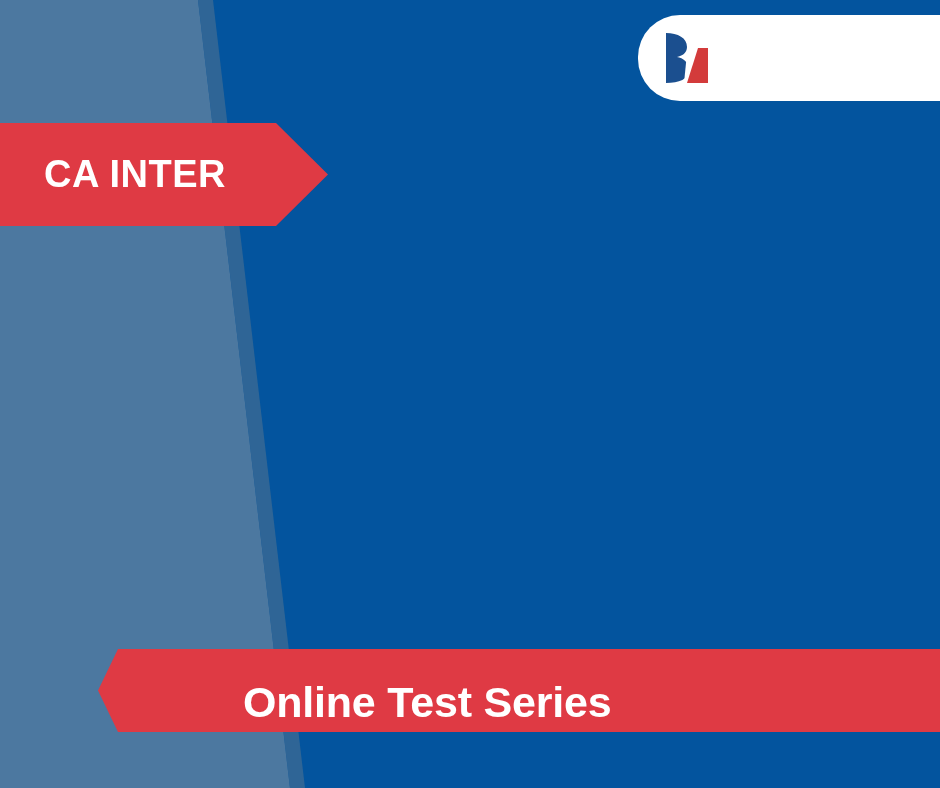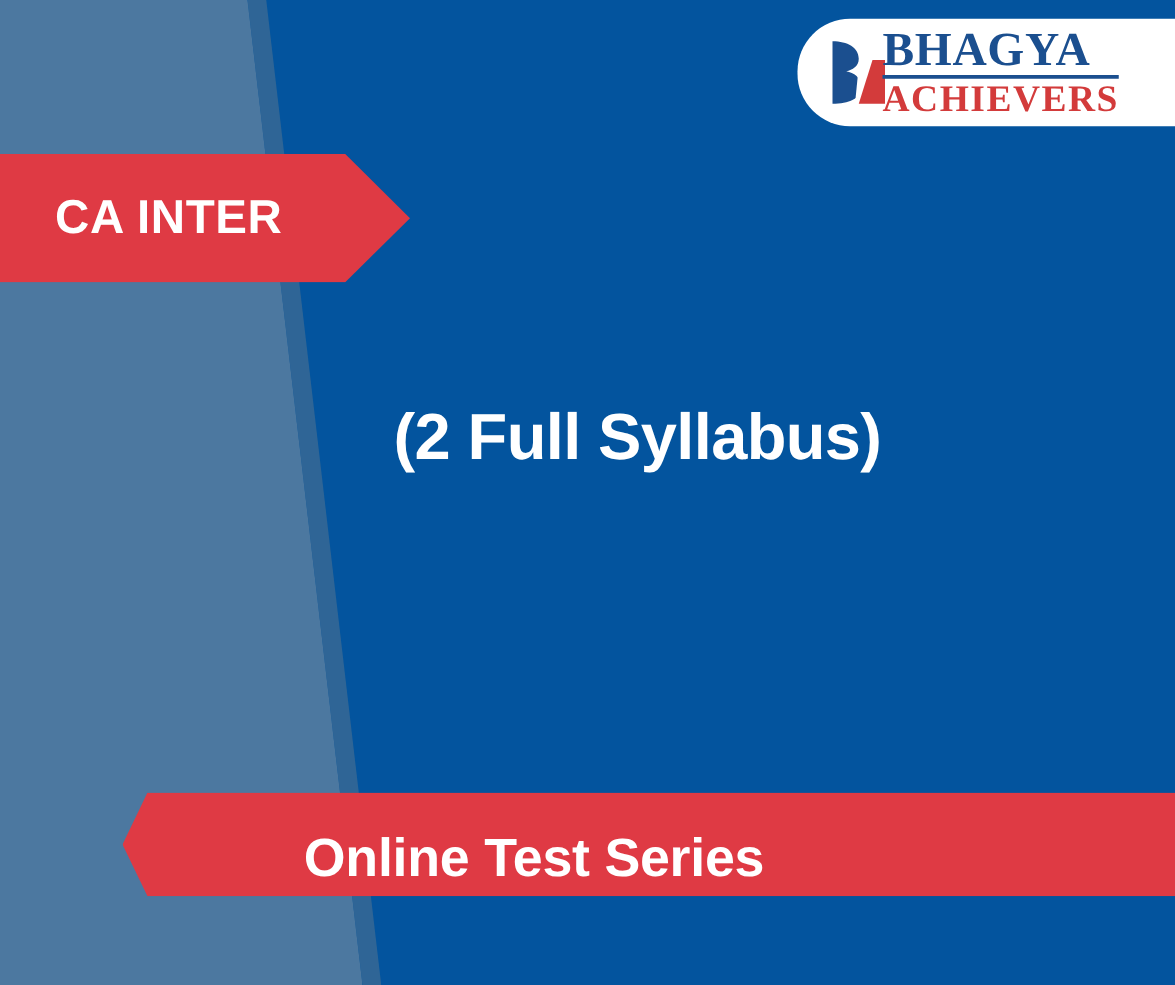--- a/index.html
+++ b/index.html
@@ -124,21 +124,21 @@
     font-size: 52px;
     line-height: 1.26;
     letter-spacing: -0.5px;
   }
   .title-line { display: block; }
 
   
   .ribbon {
     position: absolute;
     left: 98px;
-    top: 634px;
+    top: 649px;
     width: 842px;
     height: 107px;
     background: #DF3A44;
     clip-path: polygon(20px 0, 842px 0, 842px 83px, 20px 83px, 0 41.5px);
     display: flex;
     align-items: center;
   }
   .ribbon-label {
     font-family: "Liberation Sans", sans-serif;
     font-weight: bold;
@@ -158,31 +158,26 @@
   <div class="bg-left-shadow"></div>
 
   <div class="logo-card">
     <span class="logo-mark">
       <svg viewBox="0 0 46 56" width="46" height="56" aria-hidden="true">
         <path d="M4 3 C16 3 25 8 25 17 C25 23 20 26 15 27 C21 28 27 32 27 40 C27 49 17 53 4 53 Z" fill="#1B4F8F"></path>
         <path d="M27 3 L33 3 L33 53 L22 53 Z" fill="#ffffff"></path>
         <path d="M36 18 L46 18 L46 53 L25 53 Z" fill="#D33B3B"></path>
       </svg>
     </span>
-    <span class="logo-words">
-      <span class="logo-bhagya">BHAGYA</span>
-      <span class="logo-achievers">ACHIEVERS</span>
-    </span>
   </div>
 
   <div class="course-banner">
     <span class="course-banner-label">CA INTER</span>
   </div>
 
   <div class="title-block">
-    <span class="title-line">(2 Full Syllabus)</span>
   </div>
 
   <div class="ribbon">
     <span class="ribbon-label">Online Test Series</span>
   </div>
 
 </div>
 
 </body></html>

